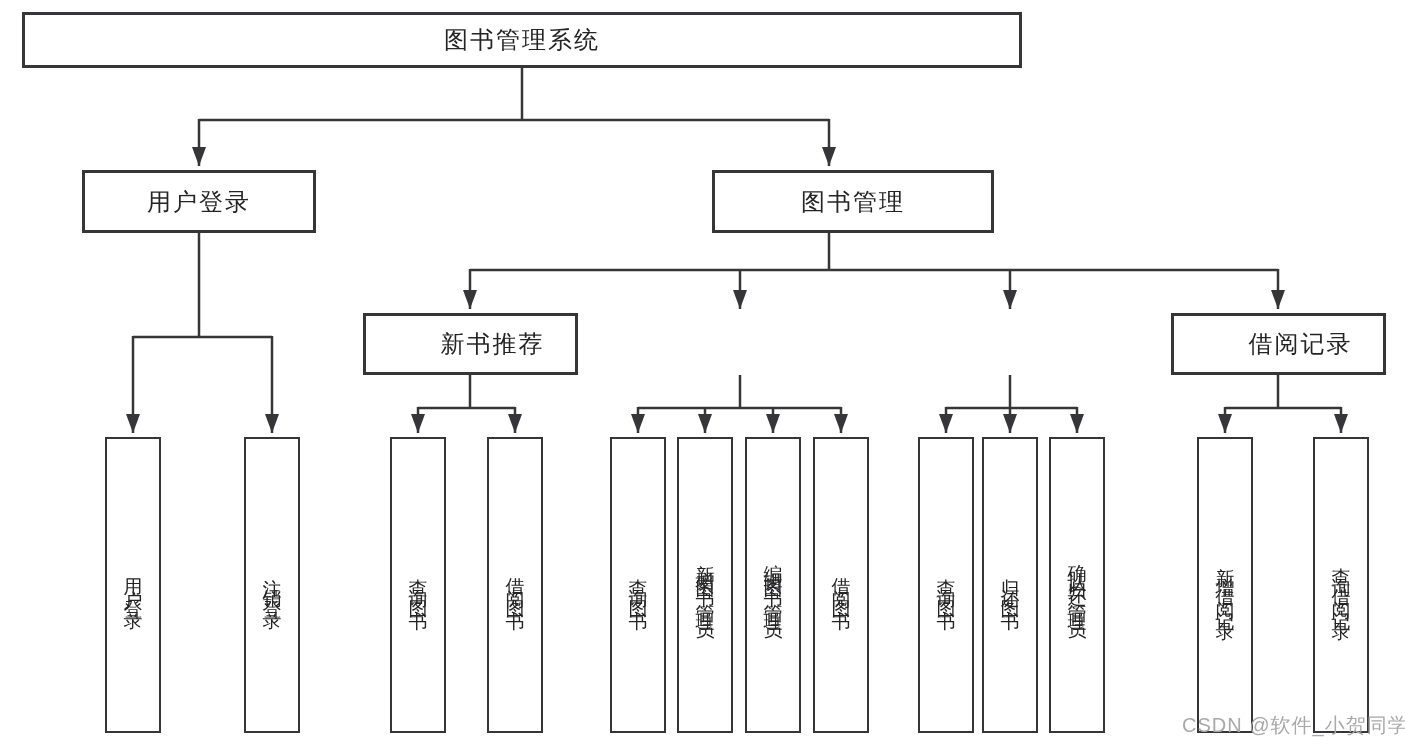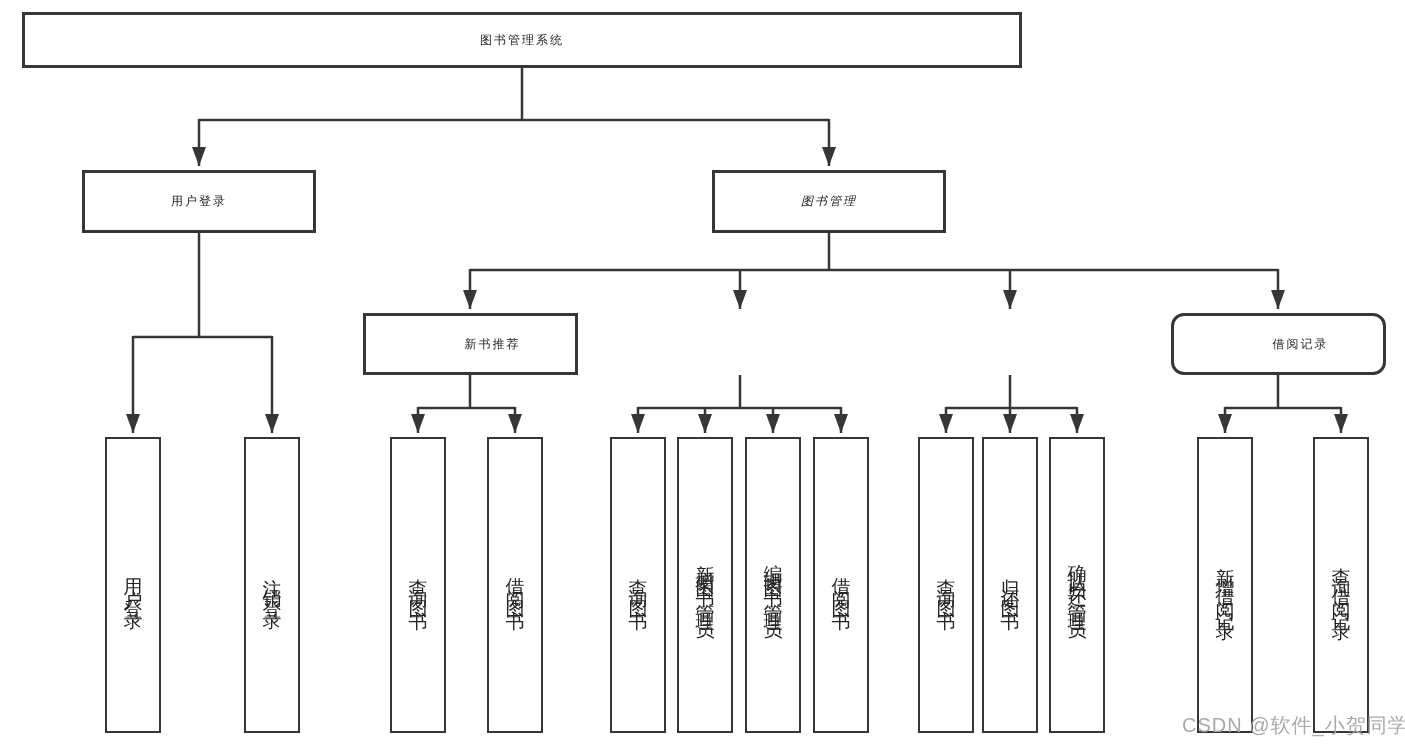--- a/index.html
+++ b/index.html
@@ -19,33 +19,33 @@
     pointer-events: none;
   }
   .box {
     position: absolute;
     background: #ffffff;
     border: 3px solid #363638;
     box-sizing: border-box;
     display: flex;
     align-items: center;
     justify-content: center;
-    font-size: 12px;
+    font-size: 24px;
     letter-spacing: 2px;
     white-space: nowrap;
     z-index: 2;
   }
   .root  { left: 22px;  top: 12px;  width: 1000px; height: 56px; }
   .l2a   { left: 82px;  top: 170px; width: 234px;  height: 63px; }
-  .l2b   { left: 712px; top: 170px; width: 234px;  height: 63px; font-style: italic; }
+  .l2b   { left: 712px; top: 170px; width: 282px;  height: 63px; }
   .l3    { top: 313px;  width: 215px; height: 62px; padding-left: 44px; }
   .l3a   { left: 363px; }
   .l3b   { left: 633px; }
   .l3c   { left: 902px; }
-  .l3d   { left: 1171px; border-radius: 13px; }
+  .l3d   { left: 1171px; }
   .leaf {
     top: 437px;
     width: 56px;
     height: 296px;
     border-width: 2px;
     writing-mode: vertical-rl;
     font-size: 19px;
     letter-spacing: 11px;
     line-height: 52px;
   }

